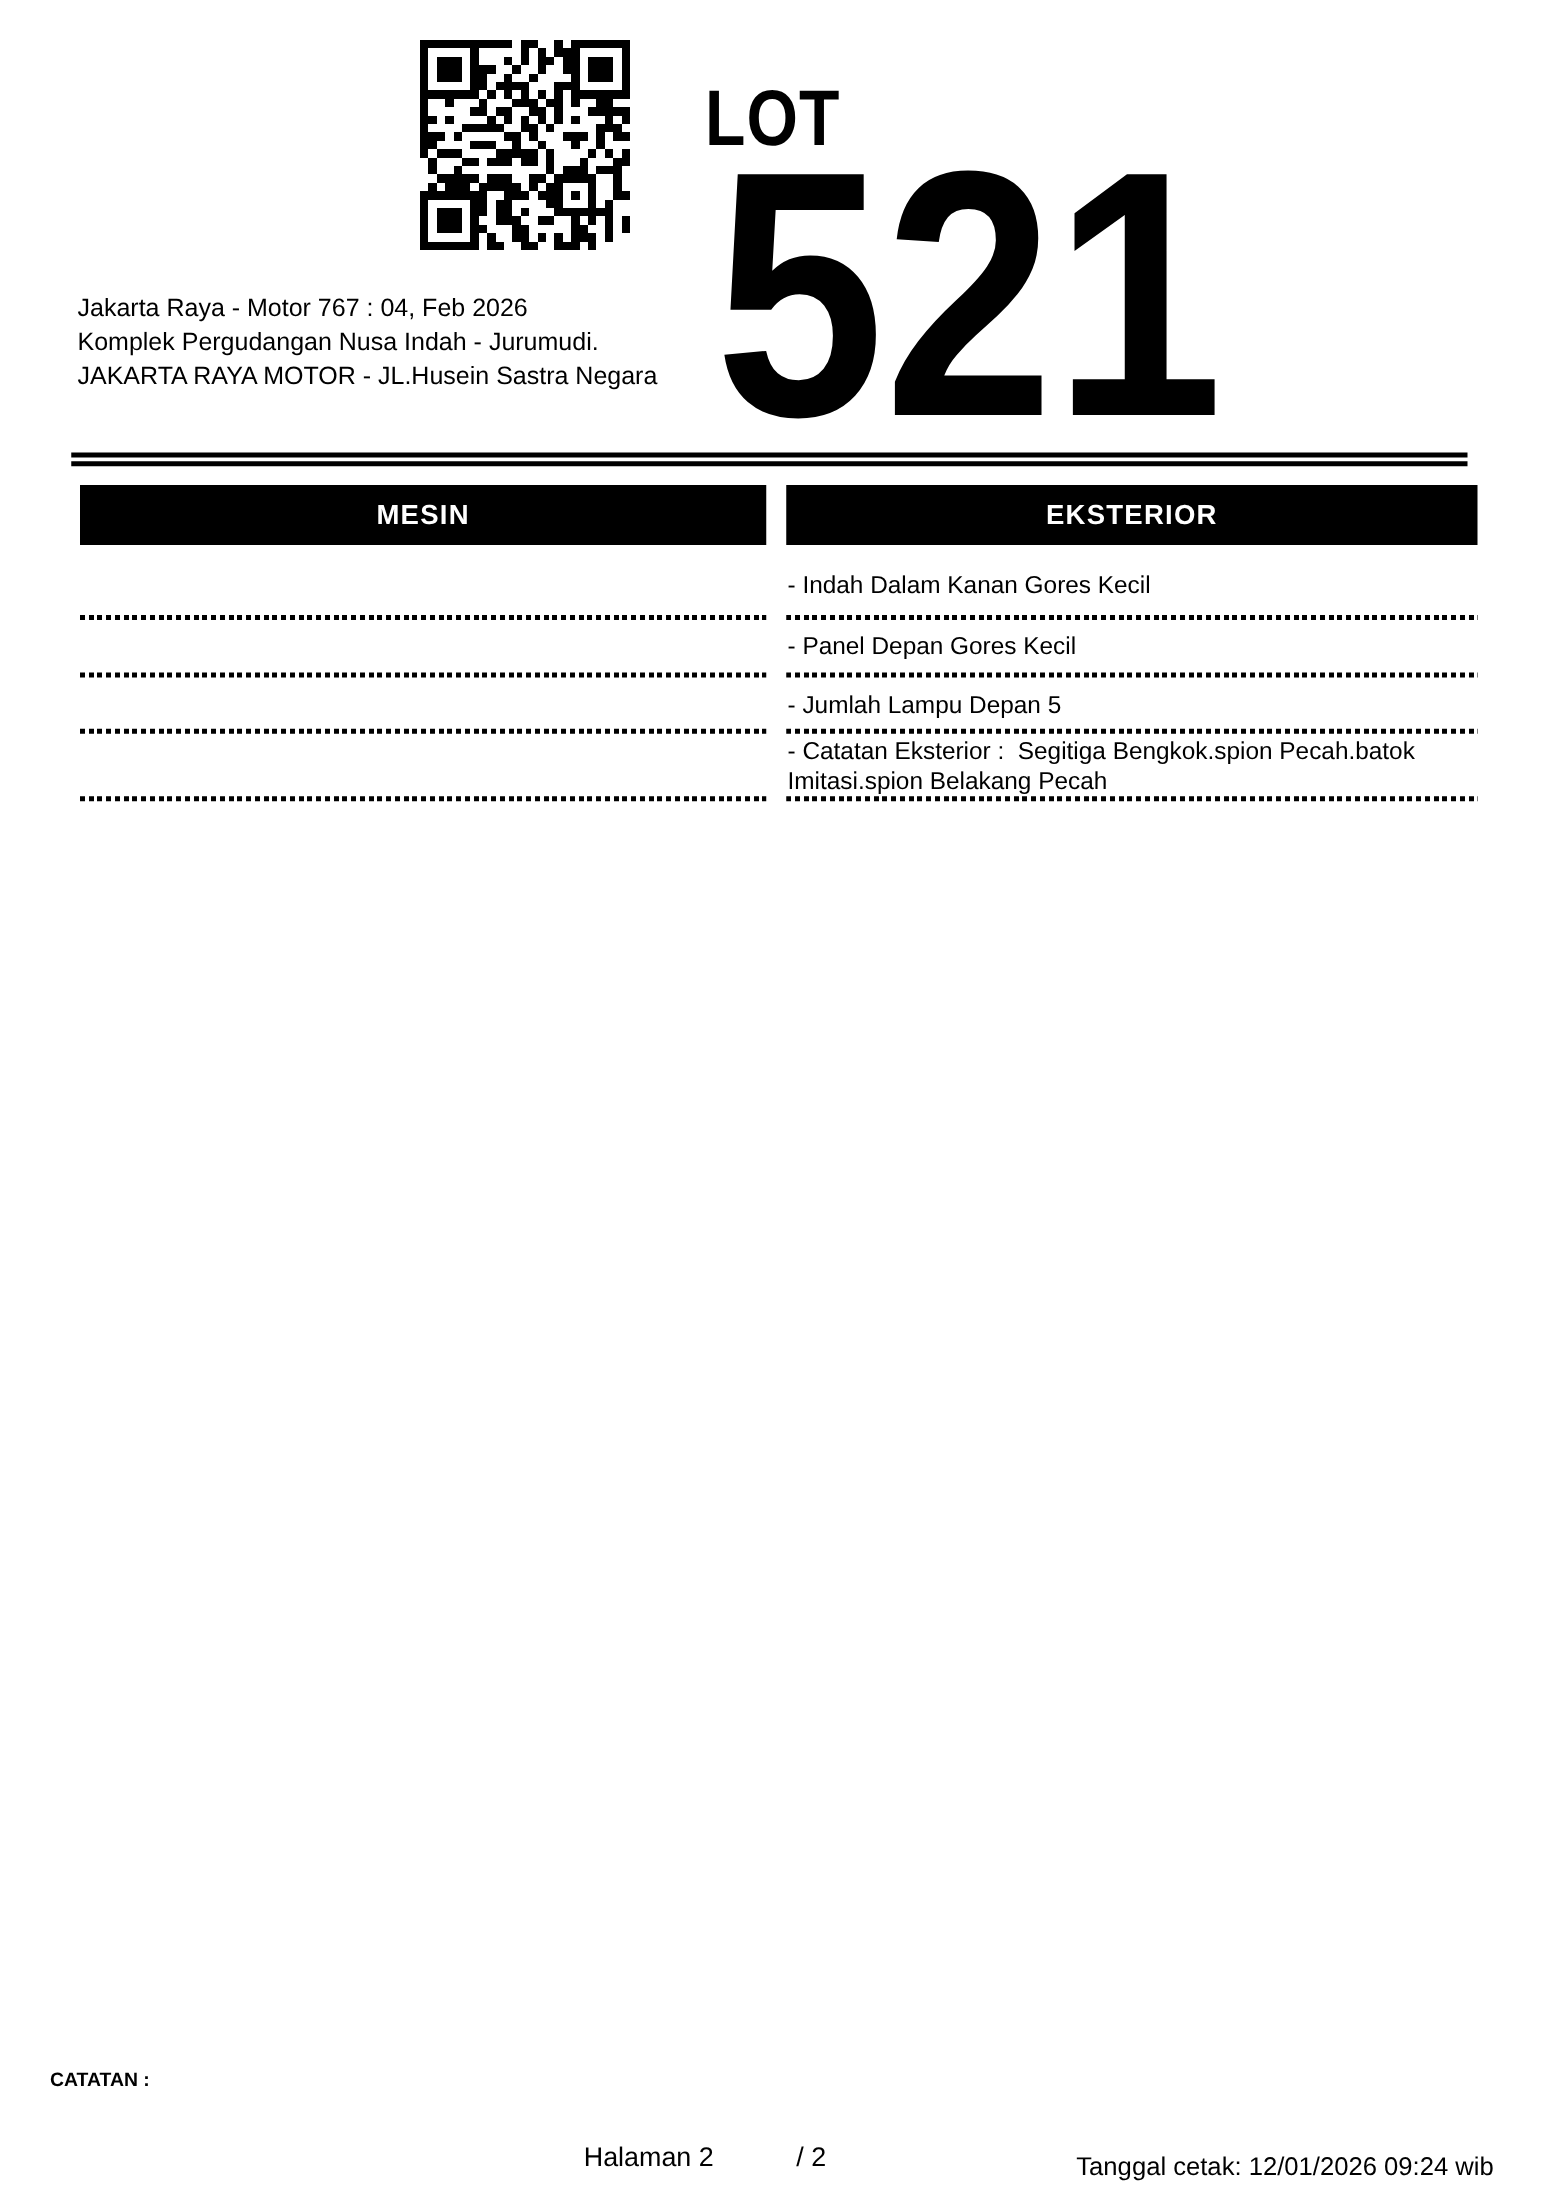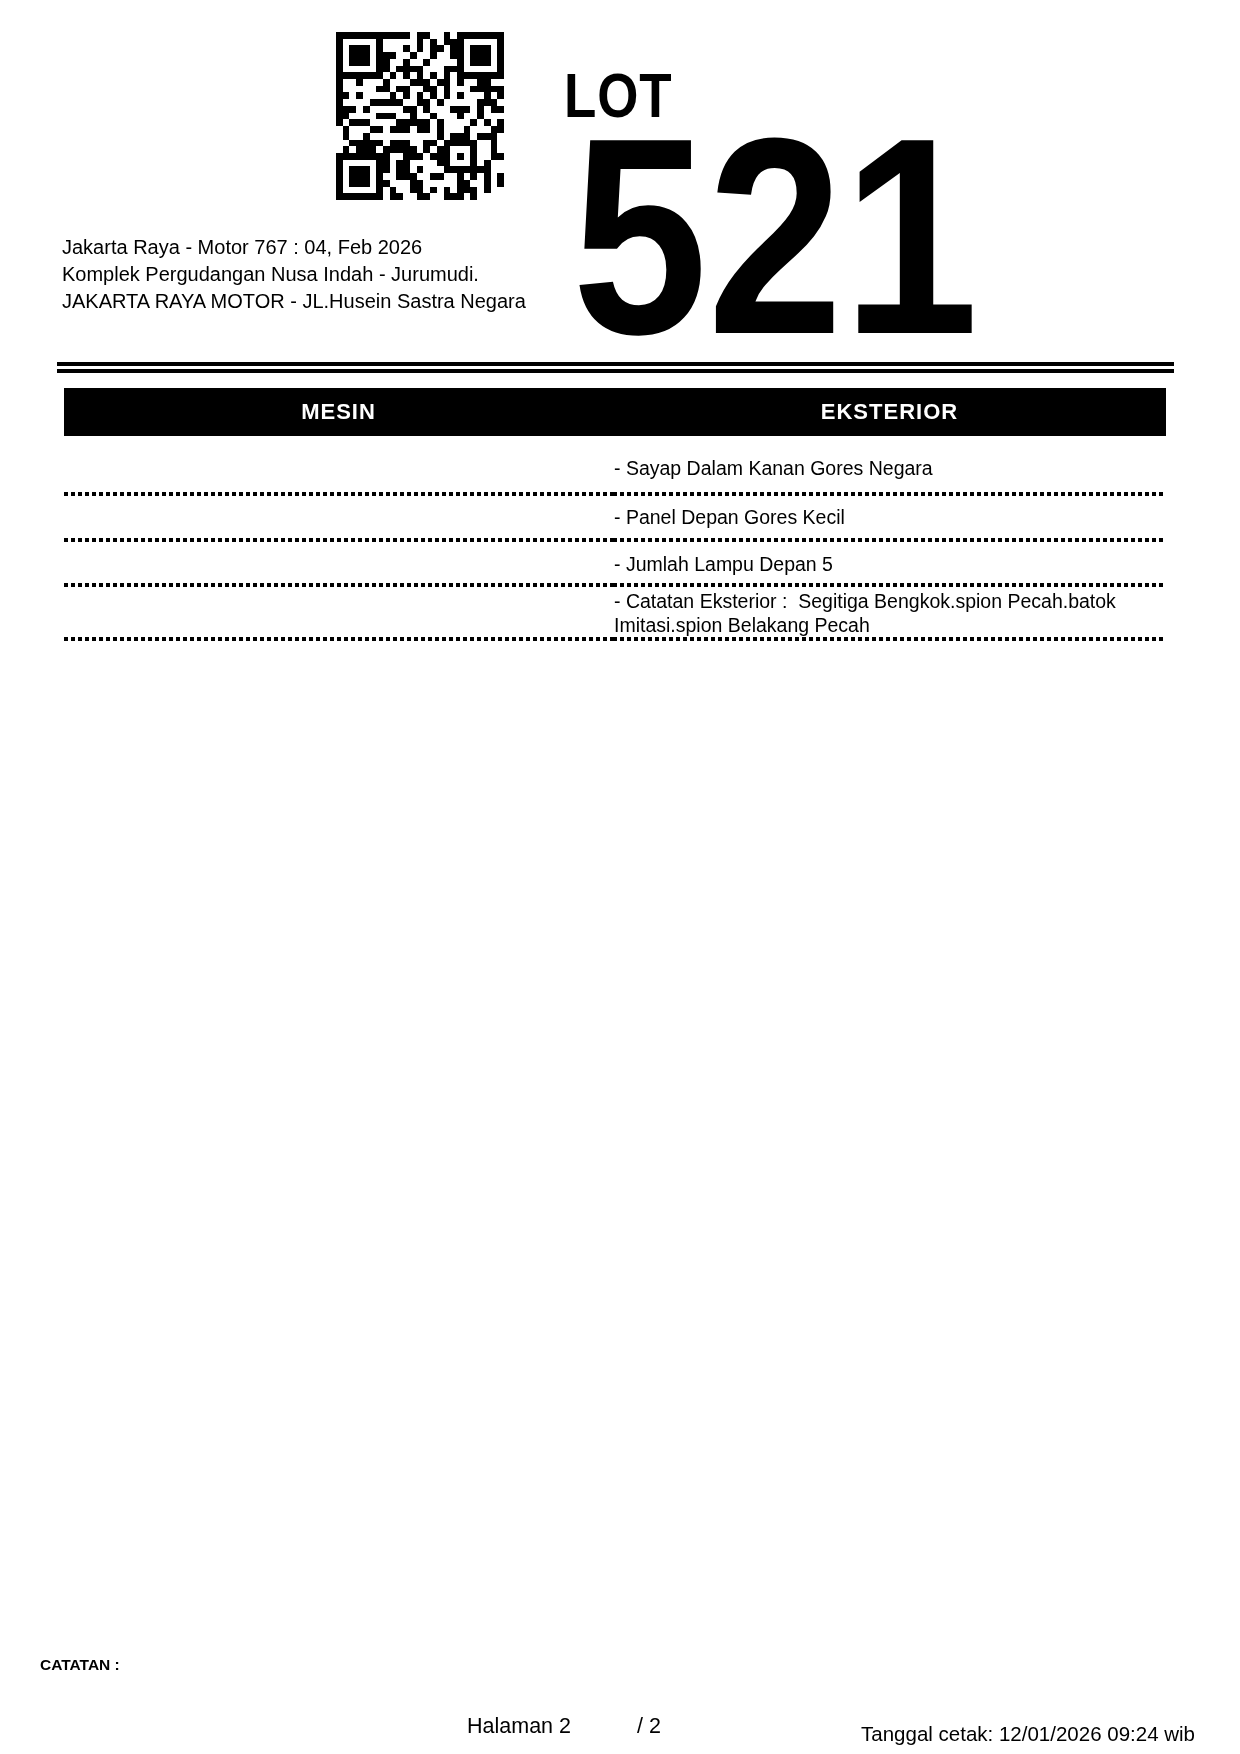--- a/index.html
+++ b/index.html
@@ -33,21 +33,21 @@
     font-size:20px; line-height:27px; white-space:nowrap;
   }
 
   
   .double-rule {
     position:absolute; left:57px; top:362px; width:1117px; height:11px;
     border-top:4px solid #000; border-bottom:4px solid #000;
   }
 
   
-  .columns { position:absolute; left:64px; top:388px; display:flex; gap:0;justify-content:space-between; }
+  .columns { position:absolute; left:64px; top:388px; display:flex; gap:16px;justify-content:space-between; }
   .col-left  { width:549px; }
   .col-right { width:553px; }
   .col-header {
     height:48px; background:#000; color:#fff;
     font-size:22px; font-weight:bold; letter-spacing:1px;
     text-align:center; line-height:48px;
   }
   .row { position:relative; width:100%; }
   .row::after {
     content:""; position:absolute; left:0; right:0; bottom:0; height:4px;
@@ -425,21 +425,21 @@
       <div class="col-header">MESIN</div>
       <div class="row r1"></div>
       <div class="row r2"></div>
       <div class="row r3"></div>
       <div class="row r4"></div>
     </div>
 
     <div class="col-right">
       <div class="col-header">EKSTERIOR</div>
       <div class="row r1">
-        <span class="item-text">- Sayap Dalam Kanan Gores Negara</span>
+        <span class="item-text">- Indah Dalam Kanan Gores Kecil</span>
       </div>
       <div class="row r2">
         <span class="item-text">- Panel Depan Gores Kecil</span>
       </div>
       <div class="row r3">
         <span class="item-text">- Jumlah Lampu Depan 5</span>
       </div>
       <div class="row r4">
         <span class="item-text">- Catatan Eksterior :  Segitiga Bengkok.spion Pecah.batok Imitasi.spion Belakang Pecah</span>
       </div>

